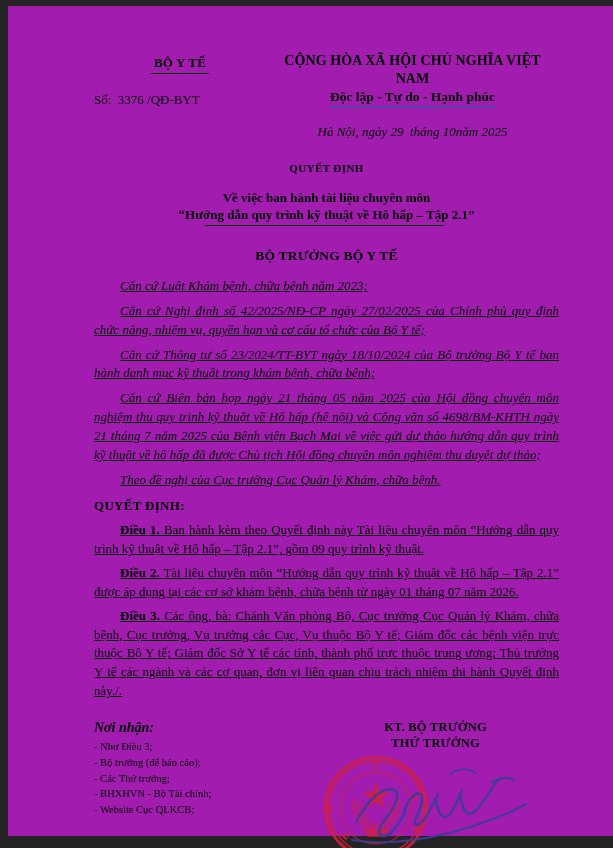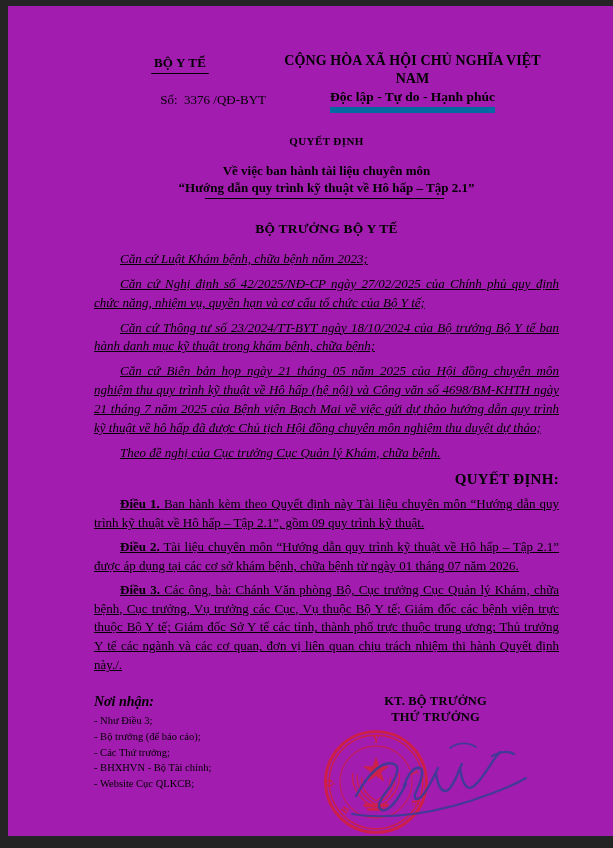--- a/index.html
+++ b/index.html
@@ -57,34 +57,34 @@
   .rule-short {
     width: 58px;
     height: 1px;
     background: #000;
     margin: 2px auto 0 auto;
   }
   .doc-number {
     font-size: 13px;
     margin-top: 18px;
     white-space: pre;
-    text-align: right;
+    text-align: left;
   }
   .nation-title {
     font-weight: bold;
     font-size: 14px;
     line-height: 1.25;
     letter-spacing: .1px;
   }
   .nation-motto {
     font-weight: bold;
     font-size: 13.5px;
     margin-top: 1px;
     display: inline-block;
-    border-bottom: 6px solid #0369a1;
+    border-bottom: 1px solid #0369a1;
     padding-bottom: 1px;
     line-height: 1.25;
   }
   .date-line {
     font-style: italic;
     font-size: 13px;
     margin-top: 16px;
     white-space: pre;
   }
 
@@ -131,23 +131,23 @@
     line-height: 1.45;
     text-align: justify;
     text-decoration: underline;
   }
   .preamble p {
     margin: 0 0 6px 0;
     text-indent: 26px;
   }
 
   .decision-label {
-    text-align: right;
-    font-weight: bold;
-    font-size: 15px;
+    text-align: left;
+    font-weight: bold;
+    font-size: 13px;
     margin: 9px 0 7px 0;
     letter-spacing: .3px;
   }
 
   
   .articles {
     font-size: 13px;
     line-height: 1.45;
     text-align: justify;
   }
@@ -222,20 +222,21 @@
 
     <div class="header">
       <div class="header-left">
         <div class="org-name">BỘ Y TẾ</div>
         <div class="rule-short"></div>
         <div class="doc-number">Số:  3376 /QĐ-BYT</div>
       </div>
       <div class="header-right">
         <div class="nation-title">CỘNG HÒA XÃ HỘI CHỦ NGHĨA VIỆT NAM</div>
         <div class="nation-motto">Độc lập - Tự do - Hạnh phúc</div>
+        <div class="date-line">Hà Nội, ngày 29  tháng 10năm 2025</div>
       </div>
     </div>
 
     <div class="title-block">
       <div class="decision-word">QUYẾT ĐỊNH</div>
       <div class="subtitle">
         <div>Về việc ban hành tài liệu chuyên môn</div>
         <div class="subtitle-2">
           <span>“Hướng dẫn quy trình kỹ thuật về Hô hấp  – Tập 2.1”</span>
           <span class="ul"></span>

